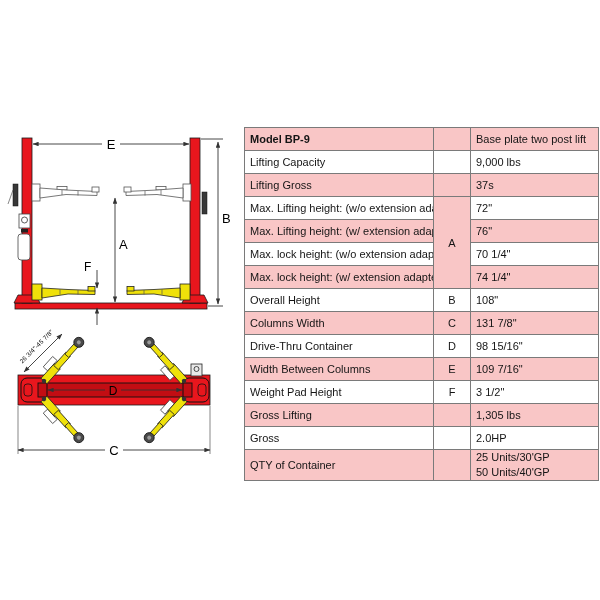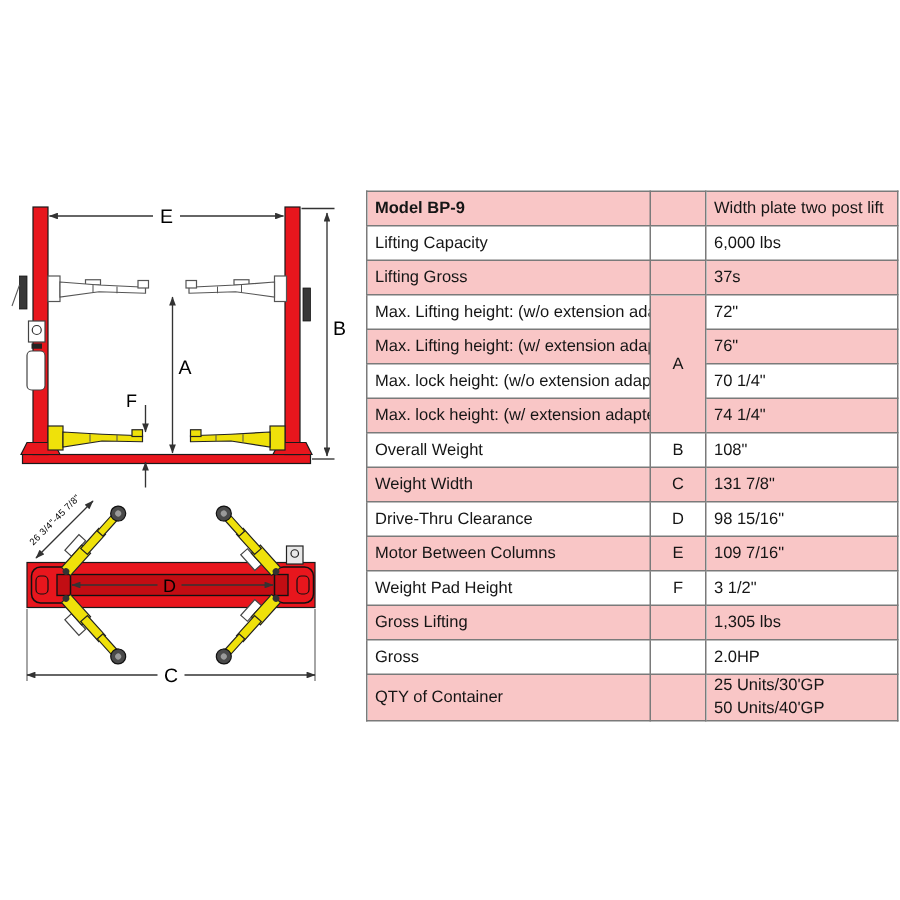--- a/index.html
+++ b/index.html
@@ -202,26 +202,26 @@
   <table class="spec-table">
     <colgroup>
         <col style="width:189px">
         <col style="width:37px">
         <col style="width:128px">
       </colgroup>
     <tbody>
       <tr class="pink">
         <td class="model">Model BP-9</td>
         <td class="ref"></td>
-        <td>Width plate two post lift</td>
+        <td>Base plate two post lift</td>
       </tr>
       <tr>
         <td>Lifting Capacity</td>
         <td class="ref"></td>
-        <td>6,000 lbs</td>
+        <td>9,000 lbs</td>
       </tr>
       <tr class="pink">
         <td>Lifting Gross</td>
         <td class="ref"></td>
         <td>37s</td>
       </tr>
       <tr>
         <td>Max. Lifting height: (w/o extension adapter)</td>
         <td class="ref-merged" rowspan="4">A</td>
         <td>72"</td>
@@ -232,36 +232,36 @@
       </tr>
       <tr>
         <td>Max. lock height: (w/o extension adapter)</td>
         <td>70 1/4"</td>
       </tr>
       <tr class="pink">
         <td>Max. lock height: (w/ extension adapter)</td>
         <td>74 1/4"</td>
       </tr>
       <tr>
-        <td>Overall Weight</td>
+        <td>Overall Height</td>
         <td class="ref">B</td>
         <td>108"</td>
       </tr>
       <tr class="pink">
-        <td>Weight Width</td>
+        <td>Columns Width</td>
         <td class="ref">C</td>
         <td>131 7/8"</td>
       </tr>
       <tr>
-        <td>Drive-Thru Clearance</td>
+        <td>Drive-Thru Container</td>
         <td class="ref">D</td>
         <td>98 15/16"</td>
       </tr>
       <tr class="pink">
-        <td>Motor Between Columns</td>
+        <td>Width Between Columns</td>
         <td class="ref">E</td>
         <td>109 7/16"</td>
       </tr>
       <tr>
         <td>Weight Pad Height</td>
         <td class="ref">F</td>
         <td>3 1/2"</td>
       </tr>
       <tr class="pink">
         <td>Gross Lifting</td>

